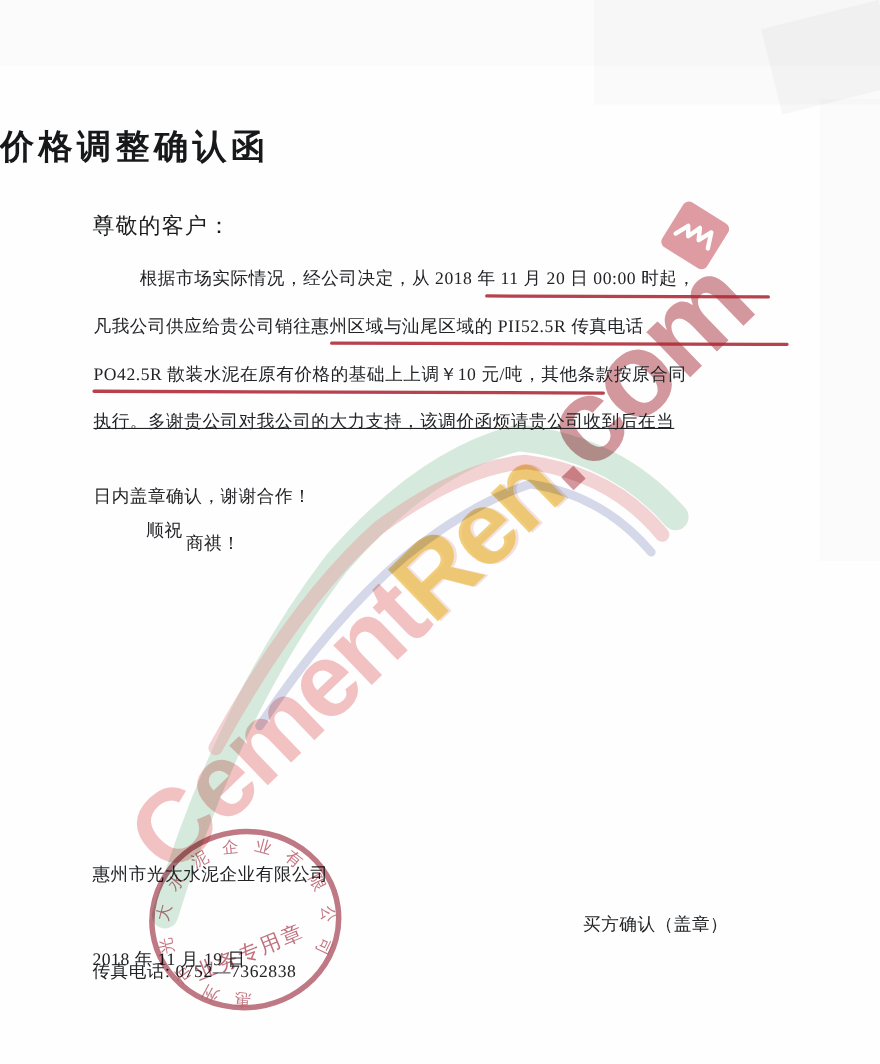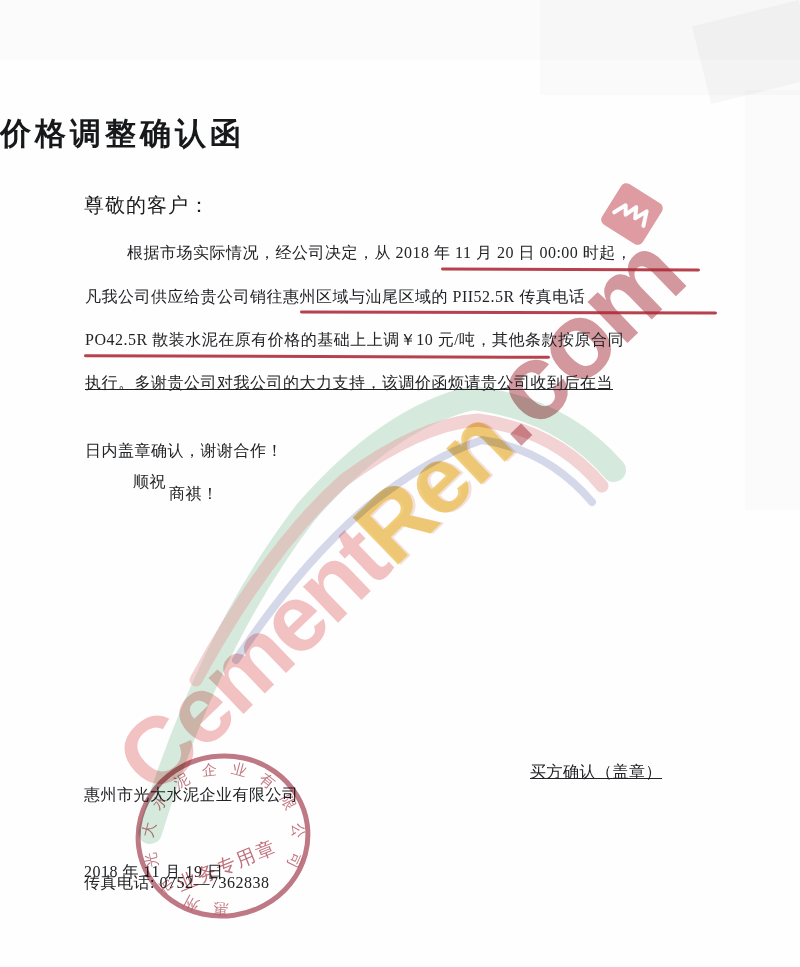--- a/index.html
+++ b/index.html
@@ -46,21 +46,21 @@
     white-space:nowrap; color:#222326;text-align:center;
   }
   .l1 { left:127px; top:243px; }
   .l2 { left:85px;  top:287px; }
   .l3 { left:85px;  top:330px; }
   .l4 { left:85px;  top:373px;text-decoration:underline; }
   .l5 { left:85px;  top:417px;margin-top:24px; }
   .closing1 { left:133px; top:472px; }
   .closing2 { left:169px; top:484px; }
   .company  { left:84px;  top:785px; }
-  .buyer    { left:530px; top:762px;text-decoration:underline; }
+  .buyer    { left:530px; top:830px; }
   .dateline { left:84px;  top:862px; }
   .faxline  { left:84px;  top:873px; }
 
   .underline {
     position:absolute; height:3px; background:rgba(173,40,52,0.88);
     border-radius:2px;
   }
   .u1 { left:441px; top:268px; width:259px; transform:rotate(0.2deg); }
   .u2 { left:300px; top:311px; width:417px; transform:rotate(0.15deg); }
   .u3 { left:84px;  top:355px; width:466px; transform:rotate(0.2deg); }

